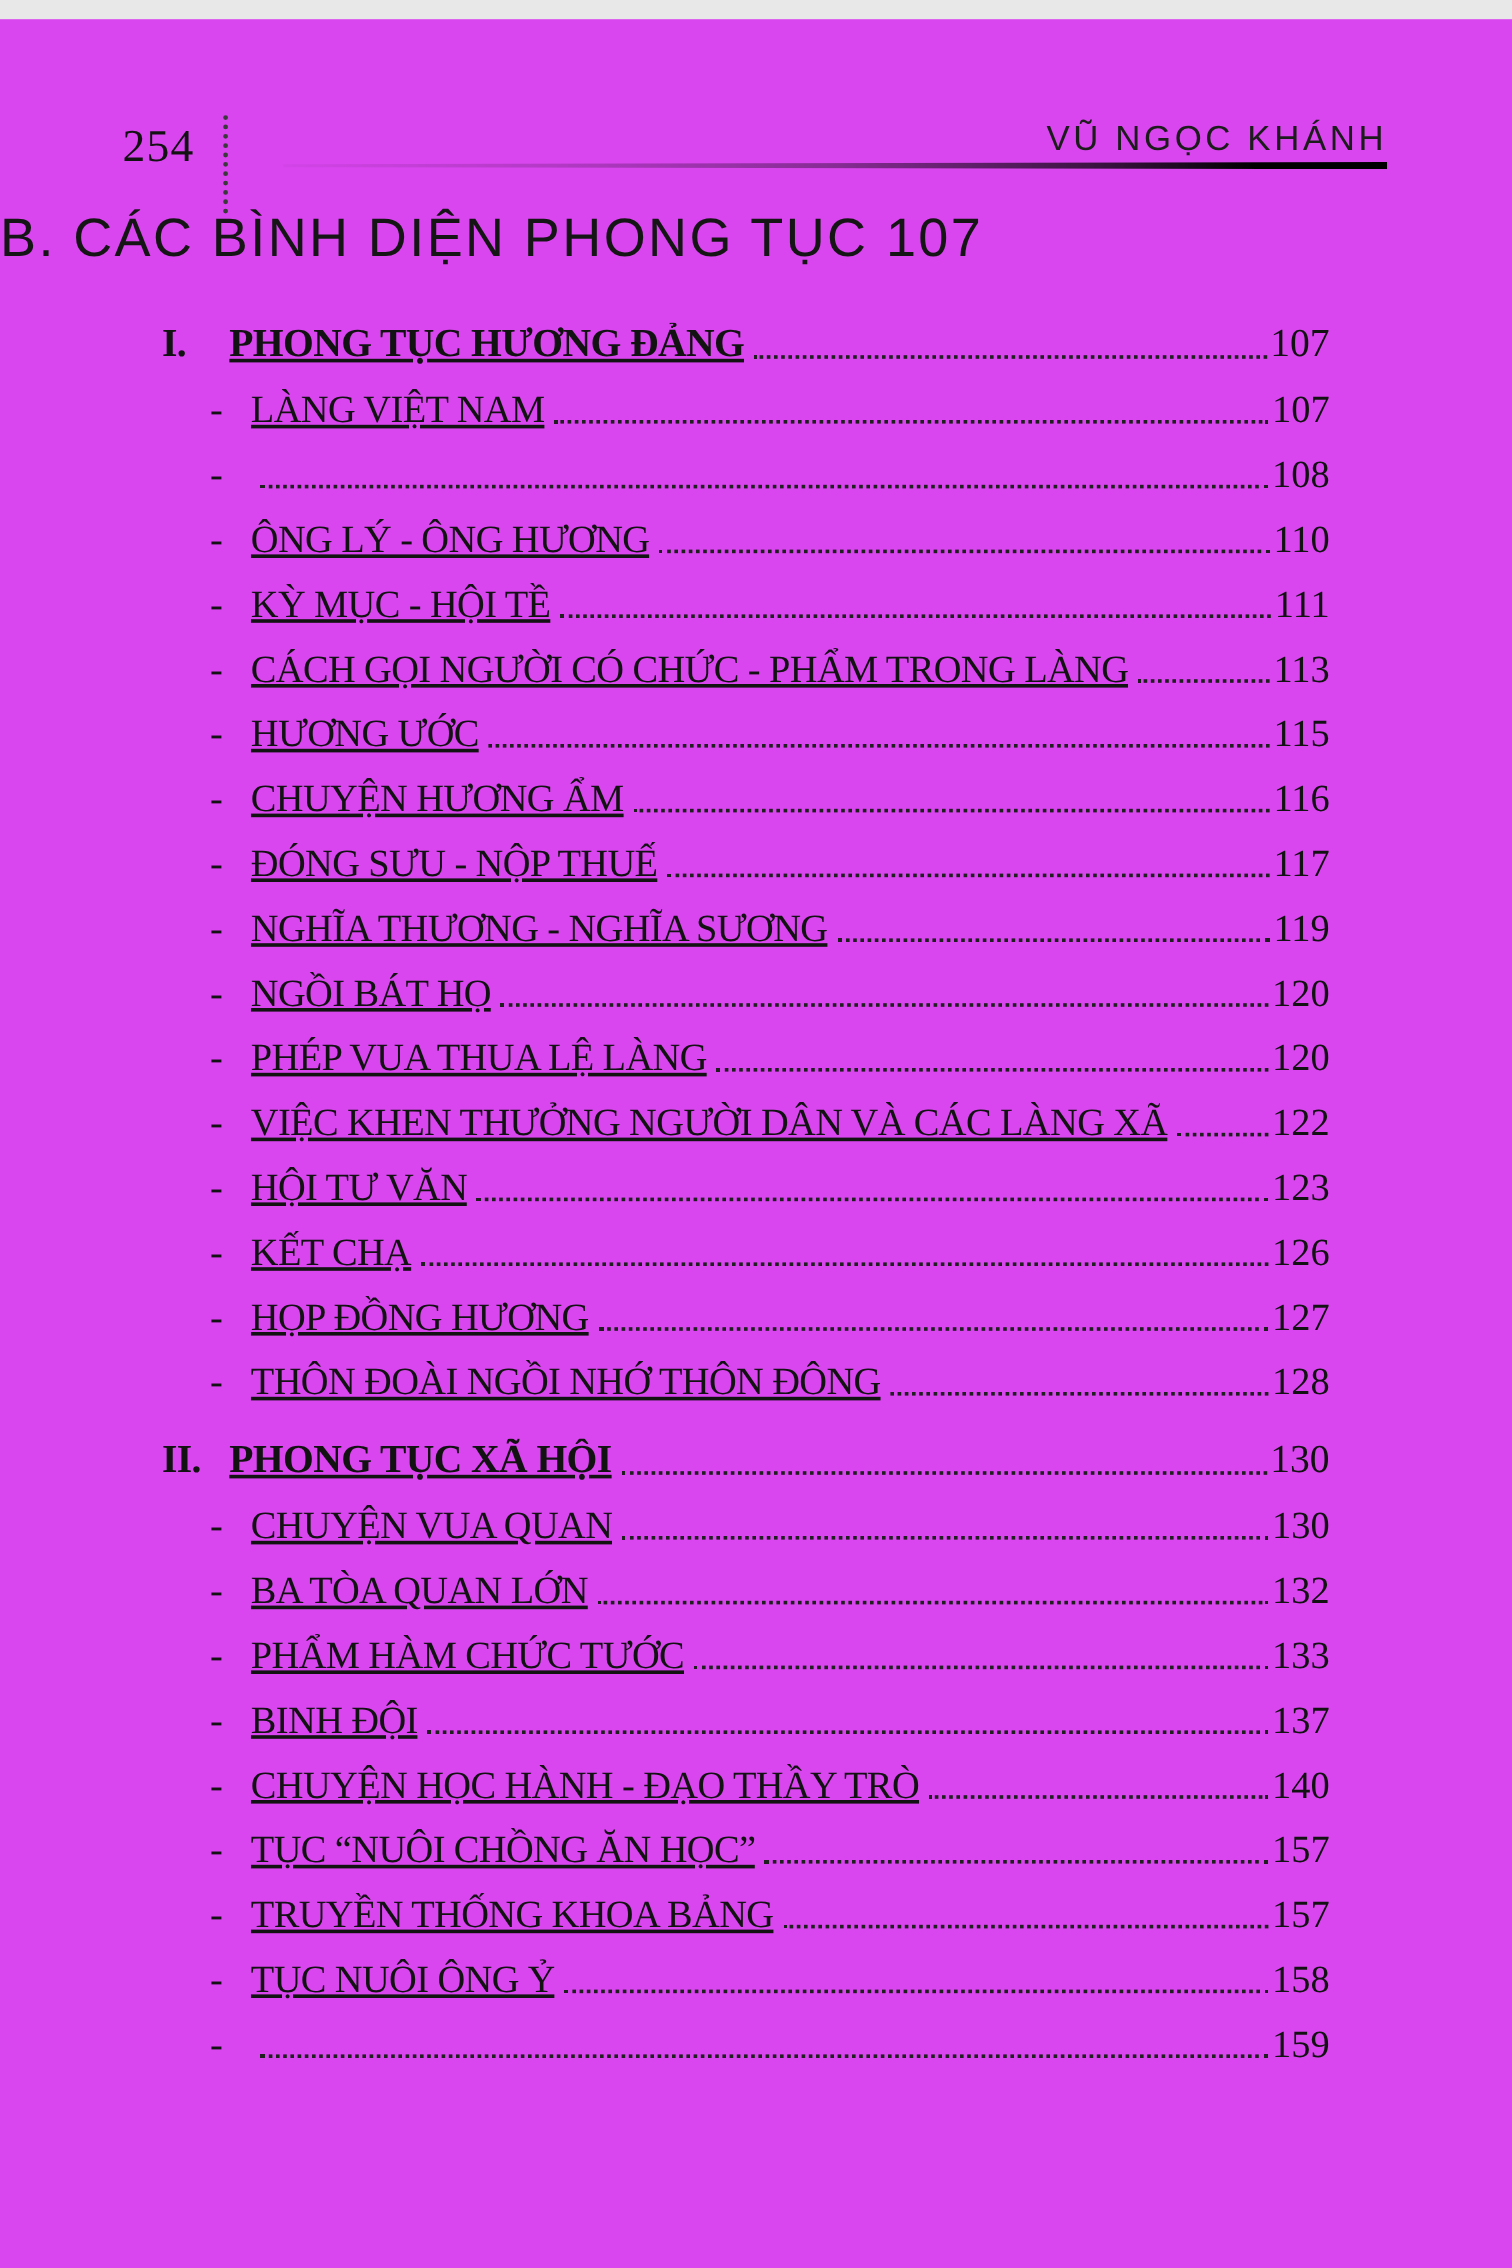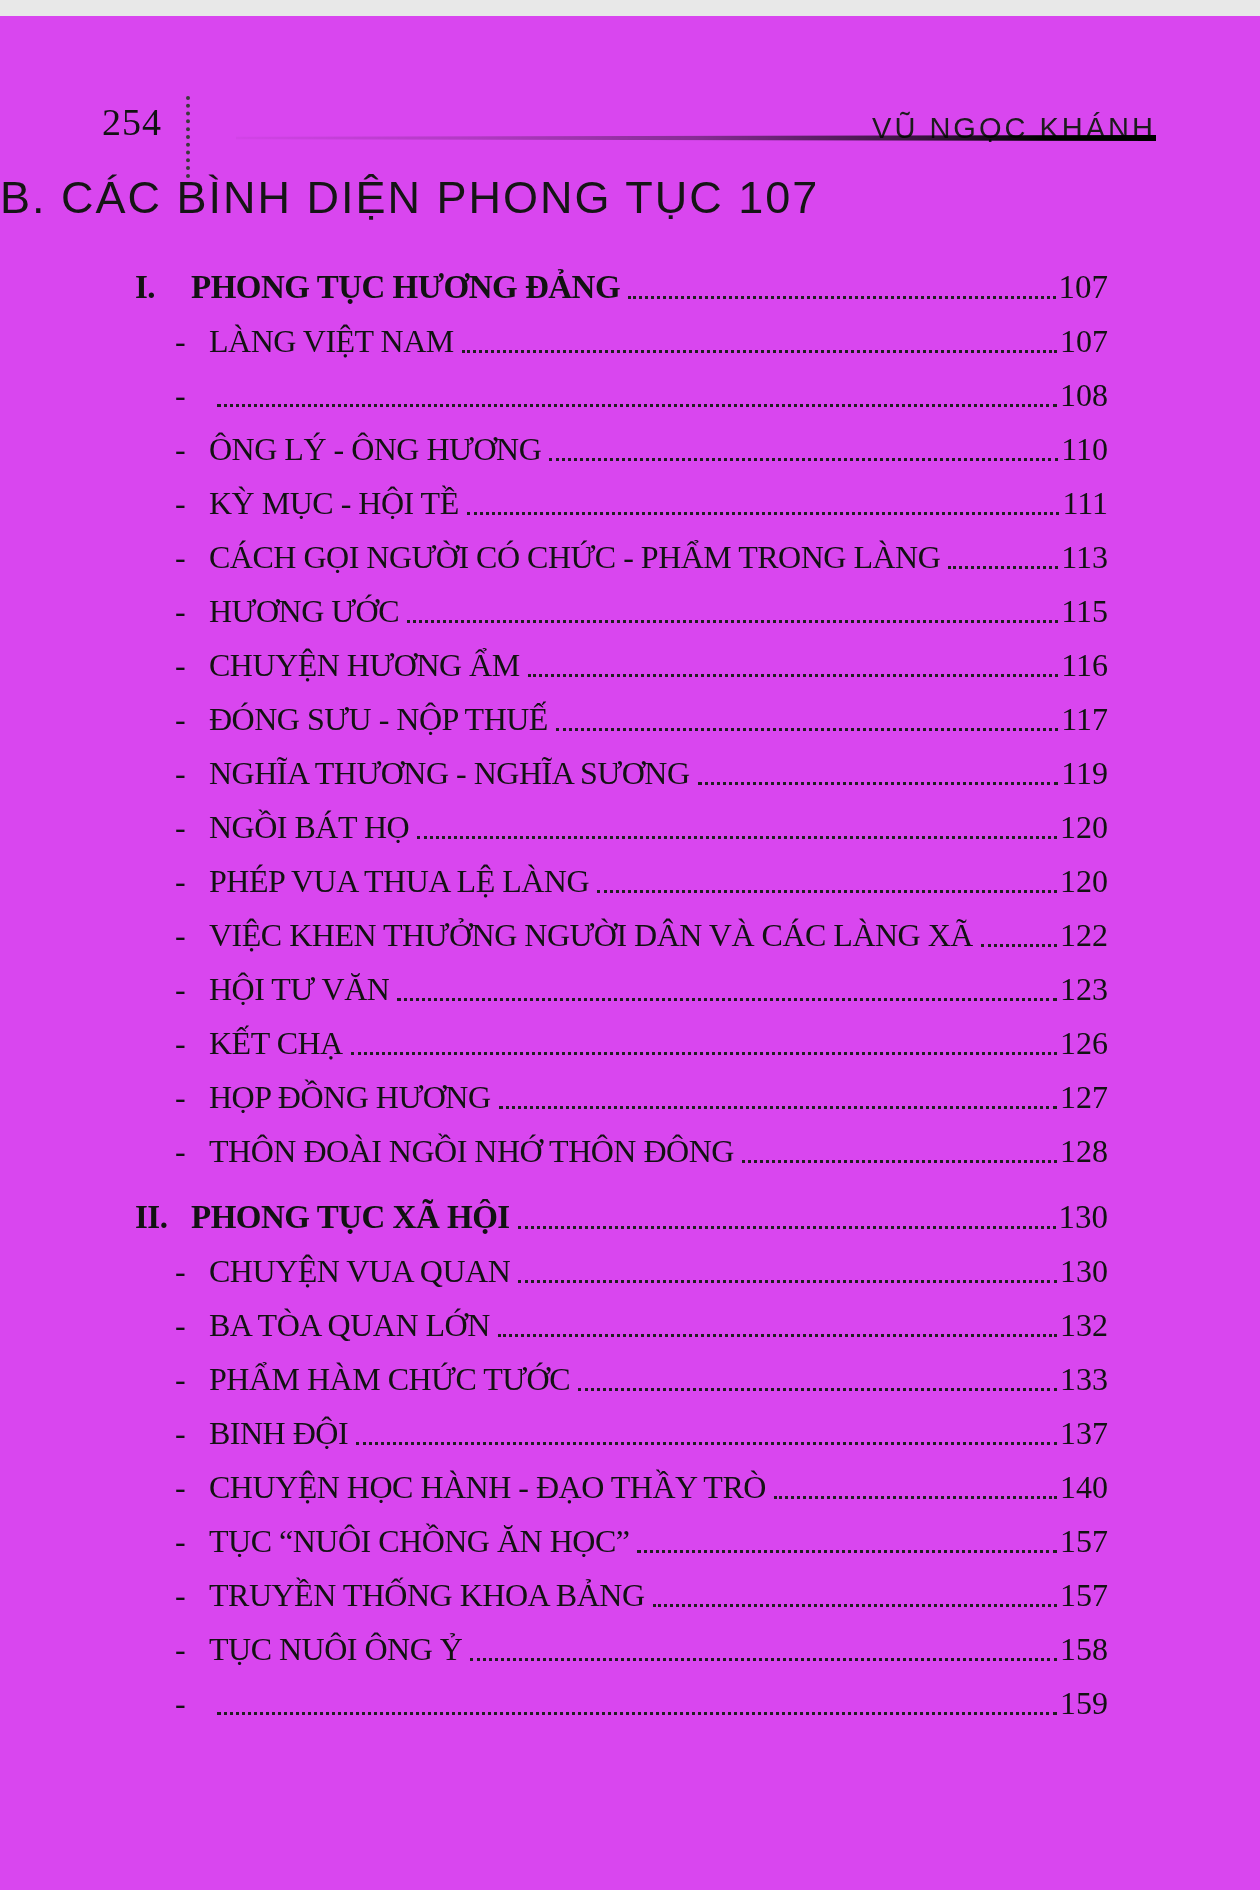--- a/index.html
+++ b/index.html
@@ -26,21 +26,21 @@
     position: absolute;
     left: 186px;
     top: 80px;
     height: 82px;
     width: 0;
     border-left: 4px dotted #3a3a3a;
   }
   .running-head {
     position: absolute;
     right: 104px;
-    top: 96px;
+    top: 84px;
     font-family: "Liberation Sans", sans-serif;
     font-weight: 400;
     font-size: 29px;
     letter-spacing: 3px;
     color: #1c1c1c;
     white-space: nowrap;
   }
   .header-rule {
     position: absolute;
     left: 236px;
@@ -92,21 +92,21 @@
     font-size: 33px;
   }
   .toc .row.section:not(:first-child) { margin-top: 12px; justify-content: space-between; }
   .row .lead { flex: 0 0 auto; }
   .section .lead { width: 56px; }
   .item .lead {
     margin-left: 40px;
     width: 34px;
     font-weight: normal;
   }
-  .row .label { flex: 0 1 auto; overflow: hidden; }
+  .row .label { flex: 0 1 auto; overflow: hidden; text-decoration: underline; }
   .leader {
     flex: 1 1 auto;
     min-width: 12px;
     border-bottom: 3px dotted #1f1f1f;
     margin: 0 3px 7px 8px;
     align-self: flex-end;
   }
   .pageno {
     flex: 0 0 auto;
     font-weight: normal;

